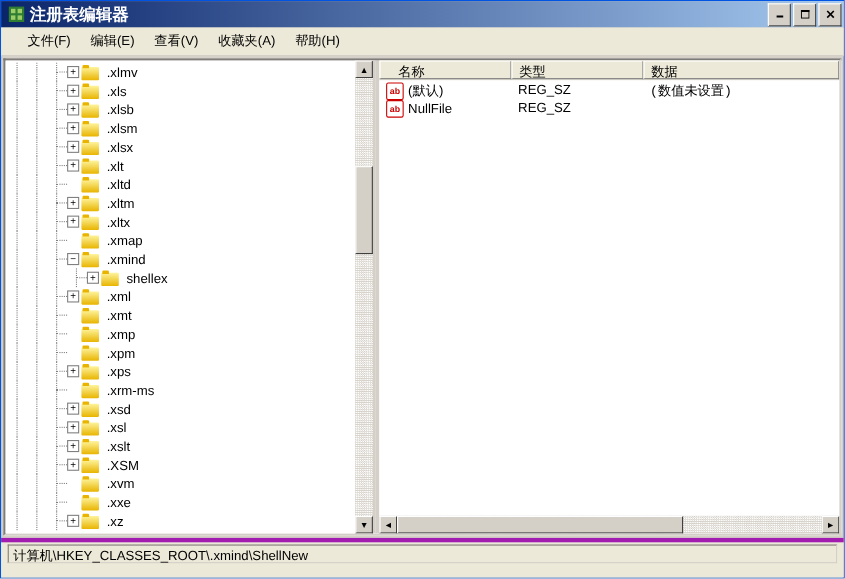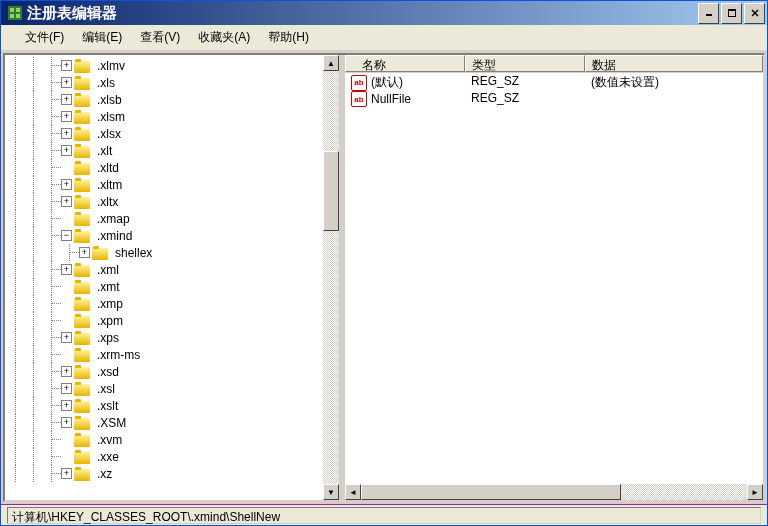--- a/index.html
+++ b/index.html
@@ -41,21 +41,21 @@
 
   .listview-header { display:flex; height:18px; background:#ece9d8; border-bottom:1px solid #d4d0c8; }
   .col-header { border:1px solid #fff; border-right-color:#808080; border-bottom-color:#808080; padding:1px 6px; background:#ece9d8; cursor:default; }
   .listview { flex:1; overflow:auto; background:#fff; }
   .list-row { display:flex; align-items:flex-start; height:17px; }
   .list-cell { padding: 1px 6px; white-space:nowrap; overflow:hidden; display:flex; align-items:center; gap:4px; }
   .string-icon { width:16px; height:16px; position:relative; display:inline-block; }
   .string-icon::before { content:''; position:absolute; inset:0; background:#fff; border:1px solid #c00; border-radius:2px; }
   .string-icon::after { content:'ab'; position:absolute; inset:0; color:#c00; font-size:8px; font-weight:bold; display:flex; align-items:center; justify-content:center; }
 
-  .statusbar { height:21px; background:#ece9d8; border-top:1px solid #a21caf; padding:2px 6px; display:flex; align-items:center; }
+  .statusbar { height:36px; background:#ece9d8; border-top:4px solid #a21caf; padding:2px 6px; display:flex; }
   .statusbar .panel-inset { flex:1; border:1px inset #d4d0c8; padding:1px 4px; height:17px; background:#ece9d8; }
   .tree-wrap { flex:1; display:flex; }
   .tree-body { flex:1; display:flex; flex-direction:column; }
 </style>
 </head>
 <body>
 
 <div class="window">
   <div class="titlebar">
     <span class="icon">
@@ -326,21 +326,21 @@
         <div class="col-header" id="col-type" style="width: 120px;">类型</div>
         <div class="col-header" id="col-data" style="flex:1">数据</div>
       </div>
       <div class="listview" id="listview">
           <div class="list-row">
             <div class="list-cell" style="width: 120px;">
               <span class="string-icon"></span>
               <span>(默认)</span>
             </div>
             <div class="list-cell" style="width: 120px;">REG_SZ</div>
-            <div class="list-cell" style="flex: 1 1 0%;">(数值未设置)</div>
+            <div class="list-cell" style="flex: 1 1 0%; font-family: Liberation Mono, monospace;">(数值未设置)</div>
           </div>
           <div class="list-row">
             <div class="list-cell" style="width: 120px;">
               <span class="string-icon"></span>
               <span>NullFile</span>
             </div>
             <div class="list-cell" style="width: 120px;">REG_SZ</div>
             <div class="list-cell" style="flex: 1 1 0%;"></div>
           </div>
         </div>

